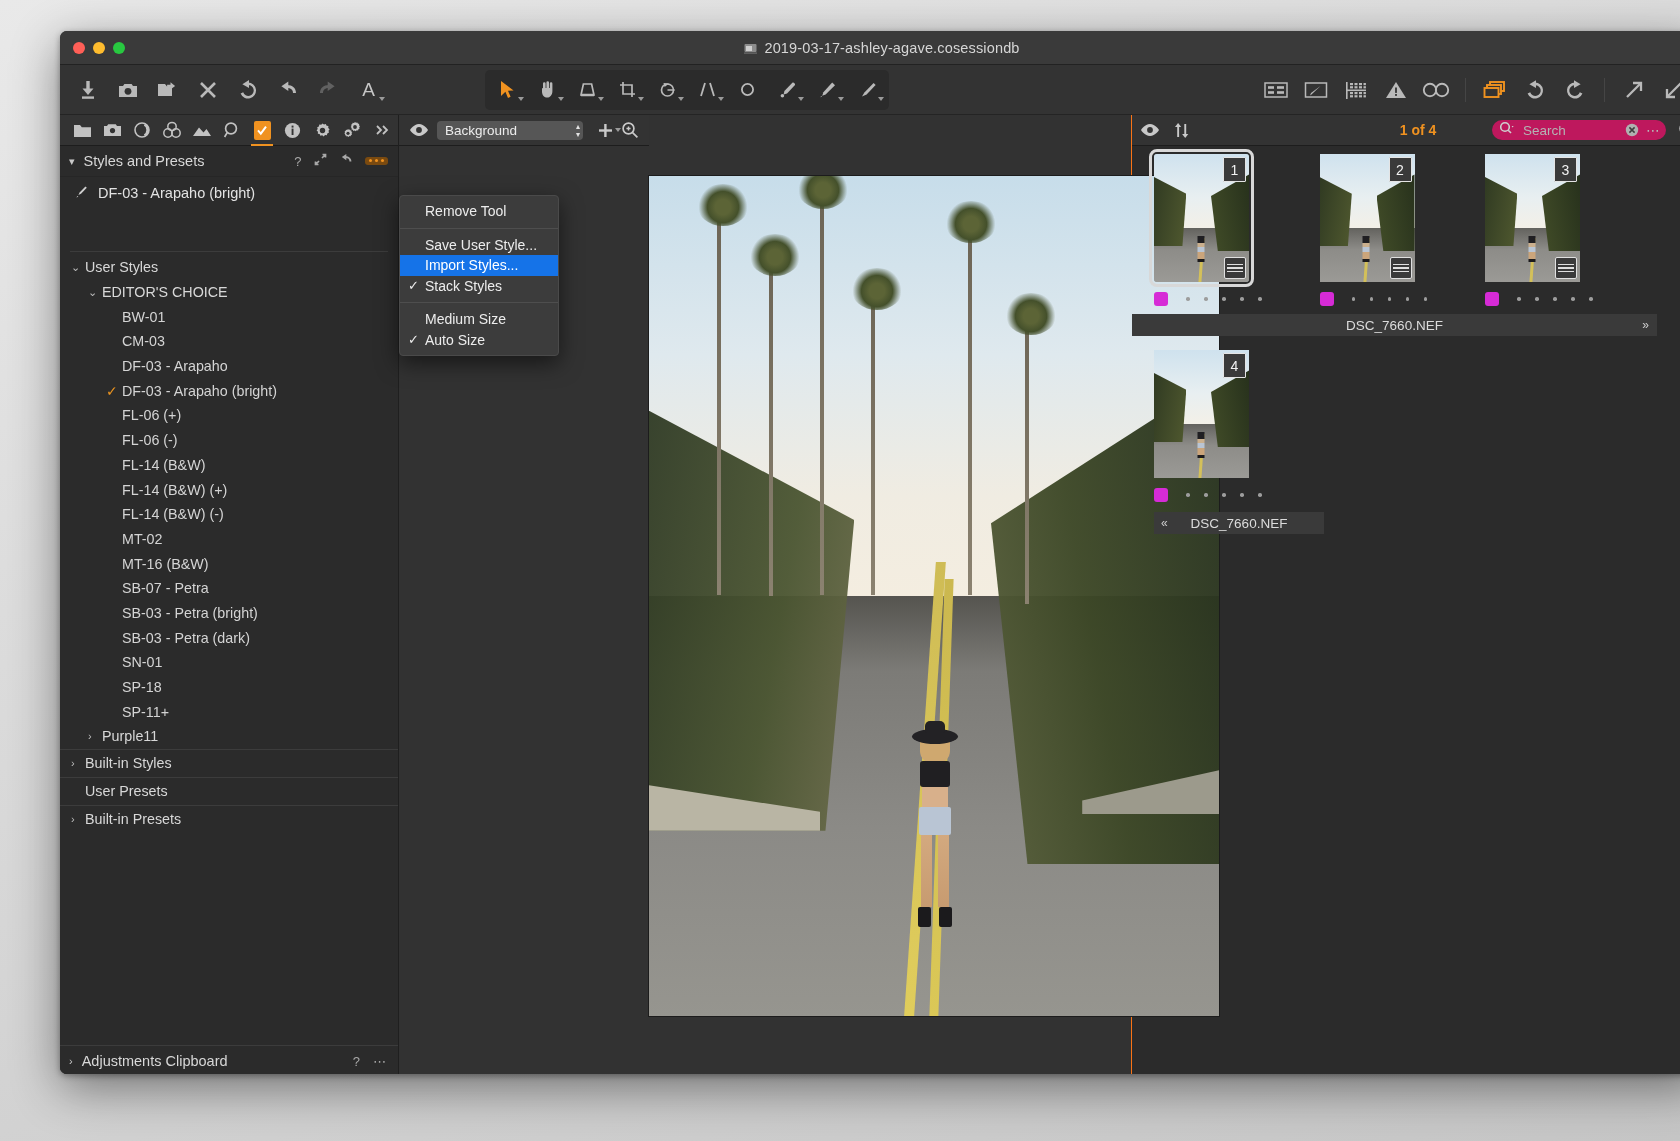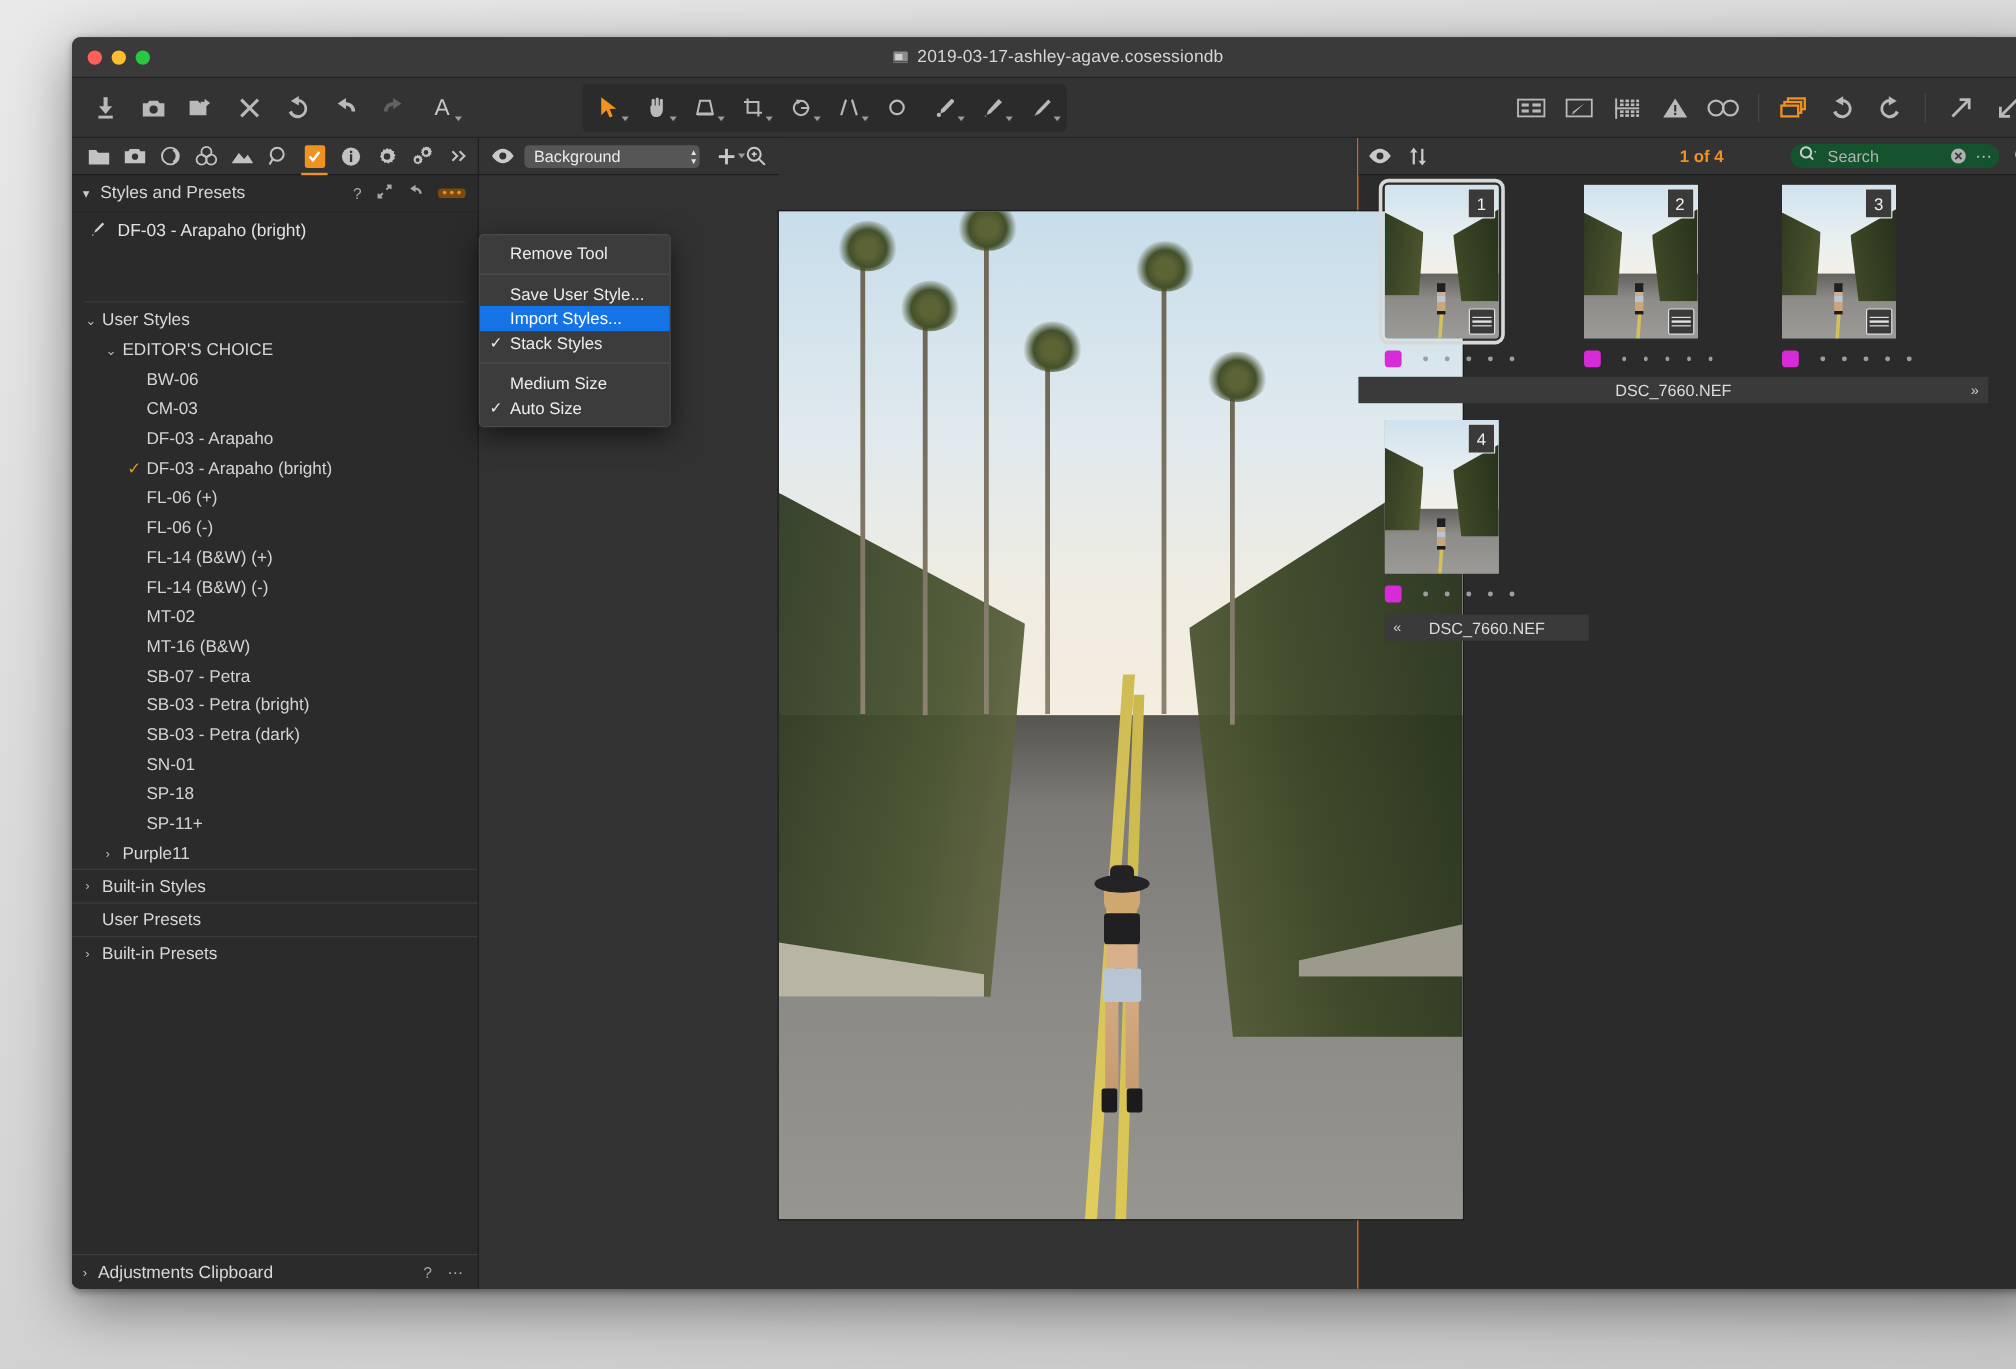--- a/index.html
+++ b/index.html
@@ -190,21 +190,21 @@
   .g-boots:after{right:0;}
   
   #browser{width:572px;background:#2b2b2b;border-left:1px solid #f97316;
     display:flex;flex-direction:column;}
   #bbar{height:30px;background:#333;border-bottom:1px solid #1d1d1d;
     display:flex;align-items:center;padding:0 8px;position:relative;}
   #bbar .bi{color:#c9c9c9;display:flex;align-items:center;margin-right:14px;}
   #count{position:absolute;left:0;right:0;text-align:center;color:#f09220;
     font-size:14px;font-weight:bold;pointer-events:none;}
   #searchwrap{margin-left:auto;display:flex;align-items:center;
-    background:#14532d;border-radius:10px;height:20px;padding:0 6px 0 7px;}
+    background:#be185d;border-radius:10px;height:20px;padding:0 6px 0 7px;}
   #searchwrap input{
     background:transparent;border:0;outline:none;color:#cfcfcf;font-size:13.5px;
     width:92px;margin-left:6px;font-family:inherit;
   }
   #searchwrap input::placeholder{color:#b4b4b4;}
   #bgrid{flex:1;padding:8px 0 0 22px;position:relative;}
   .trow{display:flex;}
   .thumb{position:relative;margin-right:58px;}
   .thumbimg{width:95px;height:128px;position:relative;overflow:hidden;background:#9aa;}
   .thumb.sel .thumbimg{outline:3px solid #d8d8d8;outline-offset:2px;border-radius:3px;}
@@ -613,37 +613,40 @@
       <div id="stylelist">
           <div class="row lvl0 grp">
             <span class="chev">⌄</span>
             <span>User Styles</span>
           </div>
           <div class="row lvl1 grp">
             <span class="chev">⌄</span>
             <span>EDITOR'S CHOICE</span>
           </div>
           <div class="row lvl2">
-            <span>BW-06</span>
+            <span>BW-01</span>
           </div>
           <div class="row lvl2">
             <span>CM-03</span>
           </div>
           <div class="row lvl2">
             <span>DF-03 - Arapaho</span>
           </div>
           <div class="row lvl2">
             <span class="ck">✓</span>
             <span>DF-03 - Arapaho (bright)</span>
           </div>
           <div class="row lvl2">
             <span>FL-06 (+)</span>
           </div>
           <div class="row lvl2">
             <span>FL-06 (-)</span>
+          </div>
+          <div class="row lvl2">
+            <span>FL-14 (B&amp;W)</span>
           </div>
           <div class="row lvl2">
             <span>FL-14 (B&amp;W) (+)</span>
           </div>
           <div class="row lvl2">
             <span>FL-14 (B&amp;W) (-)</span>
           </div>
           <div class="row lvl2">
             <span>MT-02</span>
           </div>

